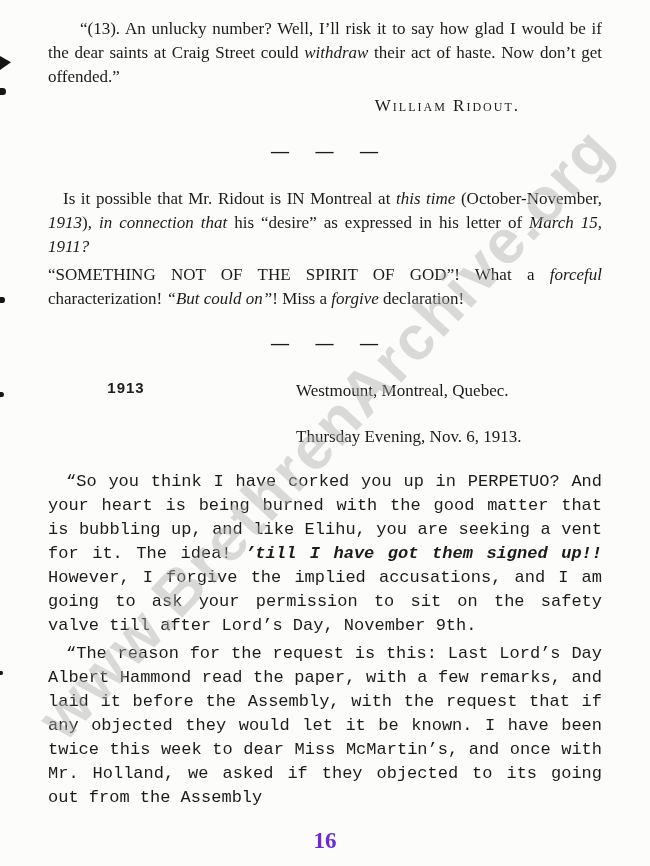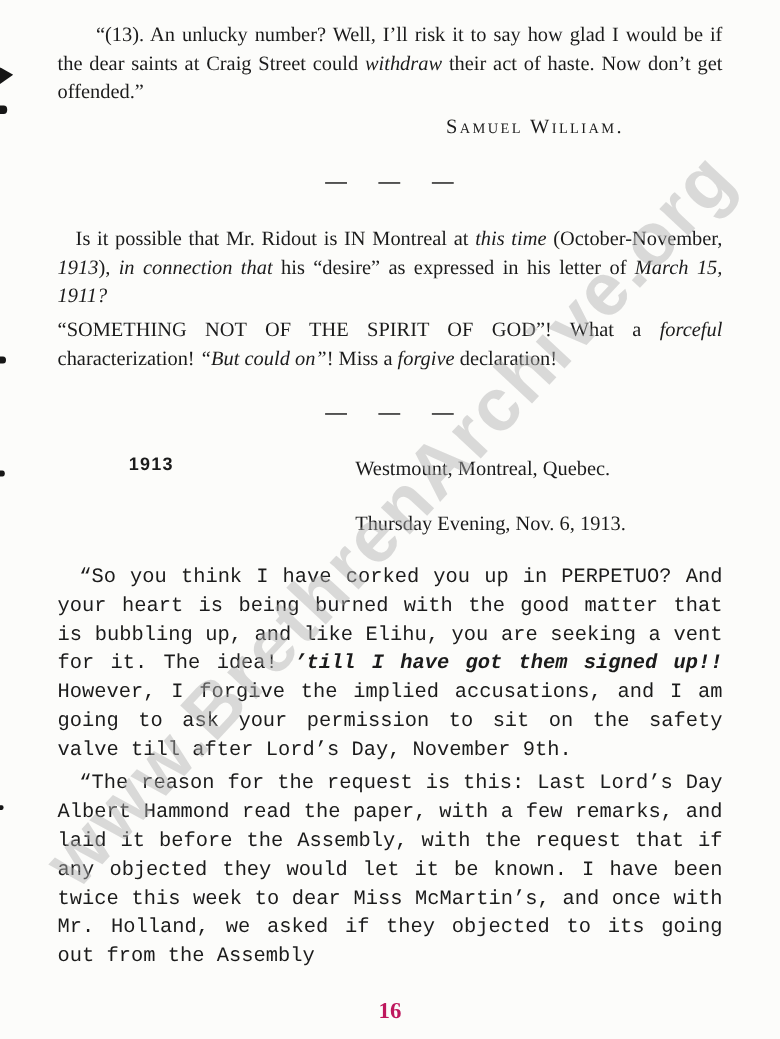--- a/index.html
+++ b/index.html
@@ -65,24 +65,24 @@
     font-size:17px;
     line-height:24px;
   }
   .letter-meta .place { margin-bottom:22px; }
   .letter-meta .date  { margin-bottom:13px;text-align:center; }
   .letter-body { margin-top:6px; }
   .page-number {
     position:absolute;
     bottom:12px; left:0; right:0;
     text-align:center;
-    font-size:19px;
+    font-size:23px;
     font-weight:bold;
     font-family:"Liberation Serif", serif;
-    color:#be185d;
+    color:#6d28d9;
   }
   .watermark {
     position:absolute;
     left:50%; top:50%;
     transform:translate(-50%,-50%) rotate(-47deg);
     font-family:"Liberation Sans", sans-serif;
     font-weight:bold;
     font-size:62px;
     letter-spacing:2px;
     color:rgba(176,176,176,0.45);
@@ -111,21 +111,21 @@
   <div class="speck speck-1"></div>
   <div class="speck speck-2"></div>
   <div class="speck speck-3"></div>
   <div class="speck speck-4"></div>
   <div class="speck speck-5"></div>
 
   <div class="content">
 
     <p class="indent-lg"><span>“(13).  An unlucky number?  Well, I’ll risk it to say how glad I would be if the dear saints at Craig Street could </span><span class="i">withdraw</span><span> their act of haste.  Now don’t get offended.”</span></p>
 
-    <div class="signature">Samuel William.</div>
+    <div class="signature">William Ridout.</div>
 
     <div class="separator">— — —</div>
 
     <p class="indent-sm"><span>Is it possible that Mr. Ridout is IN Montreal at </span><span class="i">this time</span><span> (October-November, </span><span class="i">1913</span><span>), </span><span class="i">in connection that</span><span> his “desire” as expressed in his letter of </span><span class="i">March 15, 1911?</span></p>
     <p><span>“SOMETHING NOT OF THE SPIRIT OF GOD”! What a </span><span class="i">forceful</span><span> characterization!  </span><span class="i">“But could on”</span><span>!  Miss a </span><span class="i">forgive</span><span> declaration!</span></p>
 
     <div class="separator">— — —</div>
 
     <div class="letter-head">
       <div class="sidenote">

